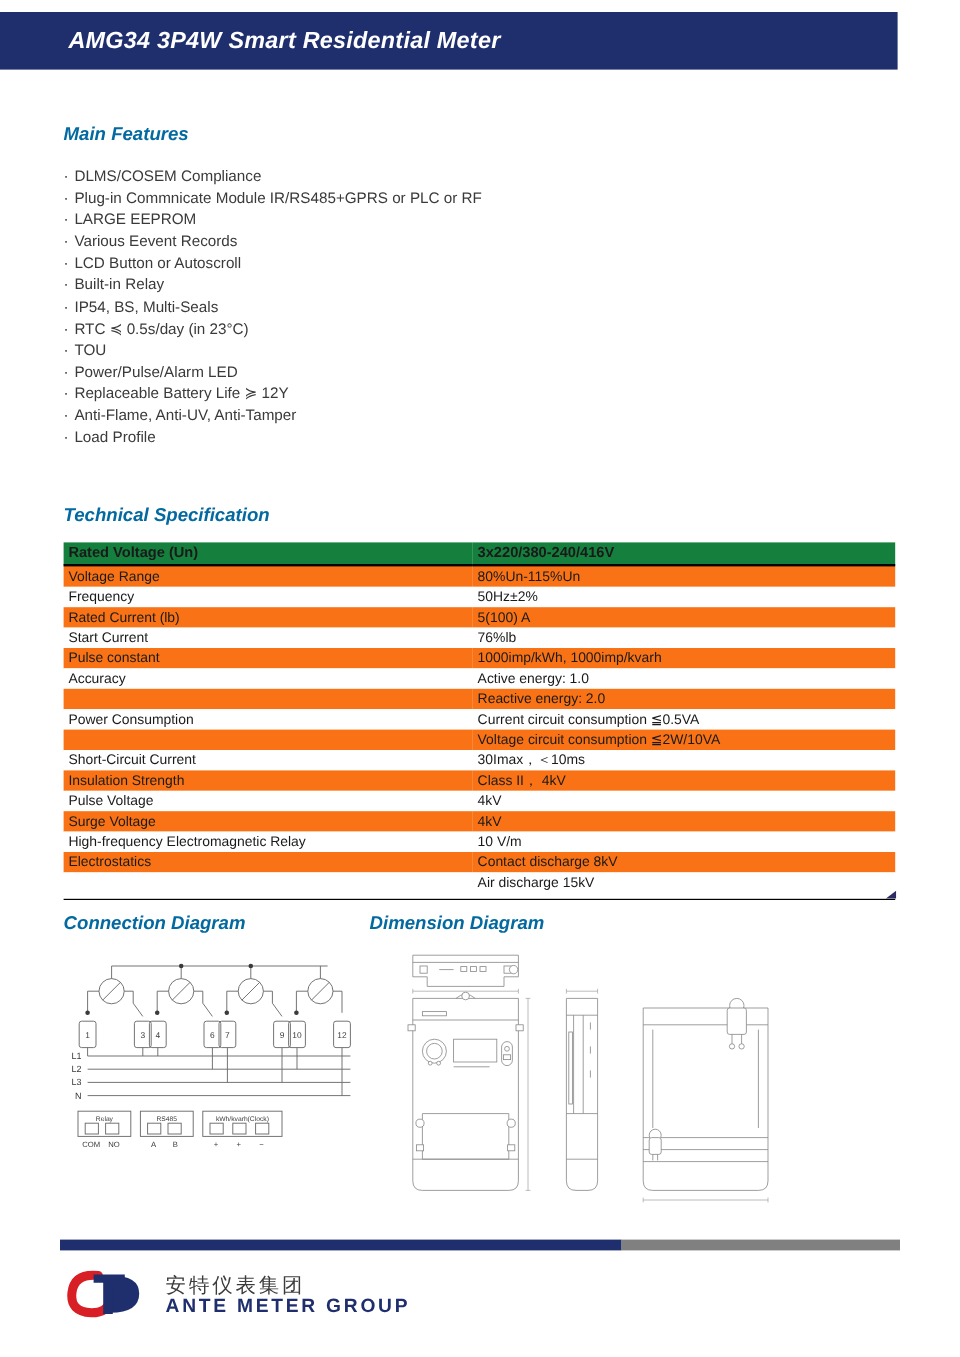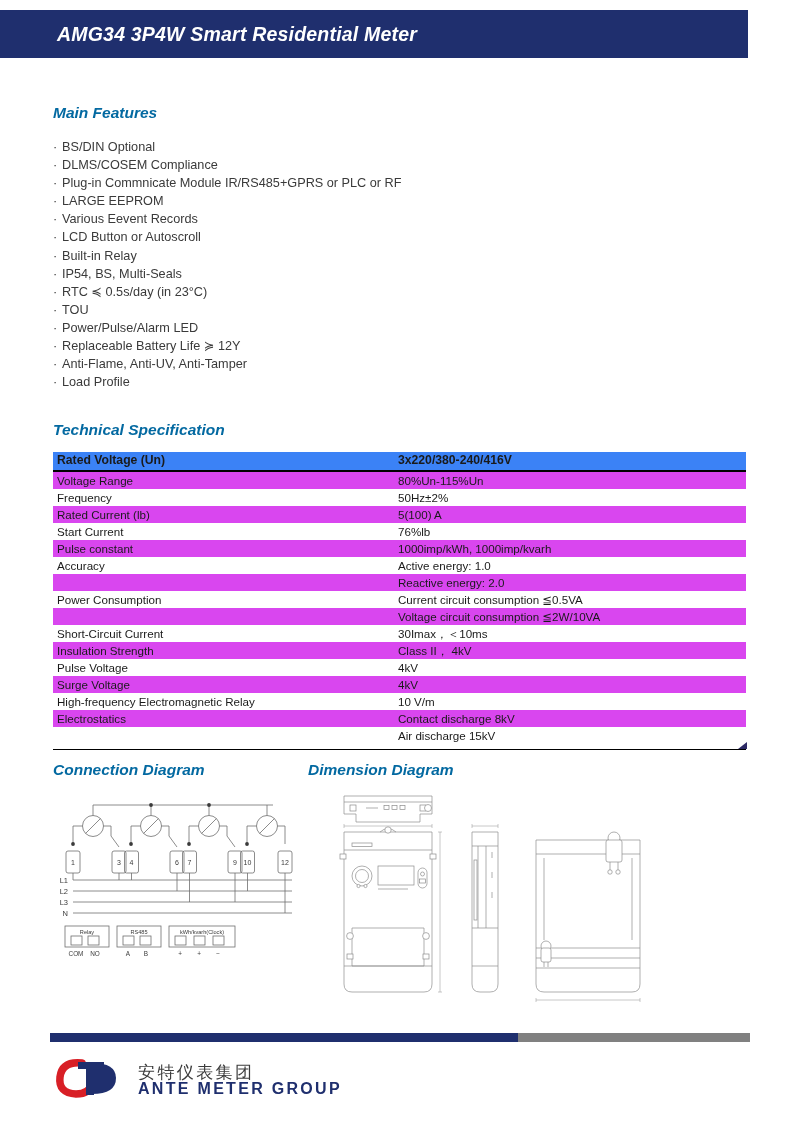--- a/index.html
+++ b/index.html
@@ -91,28 +91,28 @@
     line-height: 13px;
     padding: 2px 0 2px 4px;
     color: #1a1a1a;
     vertical-align: top;
   }
   .spec-table col.c-label { width: 341px; }
   .spec-table col.c-value { width: 352px; }
   .spec-table tr.header-row td {
     font-weight: bold;
     font-size: 12.2px;
-    background: #3b82f6;
+    background: #15803d;
     padding-bottom: 3px;
   }
   .spec-table tr.header-row {
     border-bottom: 2.2px solid #000000;
   }
   .spec-table tr.shaded td {
-    background: #d946ef;
+    background: #f97316;
   }
   .spec-table tr.plain td {
     background: #ffffff;
   }
   .table-bottom-rule {
     position: absolute;
     left: 53px;
     top: 749px;
     width: 693px;
     height: 0;
@@ -207,21 +207,20 @@
 </head>
 <body>
 
 <div class="title-bar">
   <span class="title-text">AMG34 3P4W Smart Residential Meter</span>
 </div>
 
 <div class="section-heading" id="features-heading">Main Features</div>
 
 <ul class="features-list">
-  <li><span class="bullet">·</span><span>BS/DIN Optional</span></li>
   <li><span class="bullet">·</span><span>DLMS/COSEM Compliance</span></li>
   <li><span class="bullet">·</span><span>Plug-in Commnicate Module IR/RS485+GPRS or PLC or RF</span></li>
   <li><span class="bullet">·</span><span>LARGE EEPROM</span></li>
   <li><span class="bullet">·</span><span>Various Eevent Records</span></li>
   <li><span class="bullet">·</span><span>LCD Button or Autoscroll</span></li>
   <li><span class="bullet">·</span><span>Built-in Relay</span></li>
   <li><span class="bullet">·</span><span>IP54, BS, Multi-Seals</span></li>
   <li><span class="bullet">·</span><span>RTC ≼ 0.5s/day (in 23°C)</span></li>
   <li><span class="bullet">·</span><span>TOU</span></li>
   <li><span class="bullet">·</span><span>Power/Pulse/Alarm  LED</span></li>

